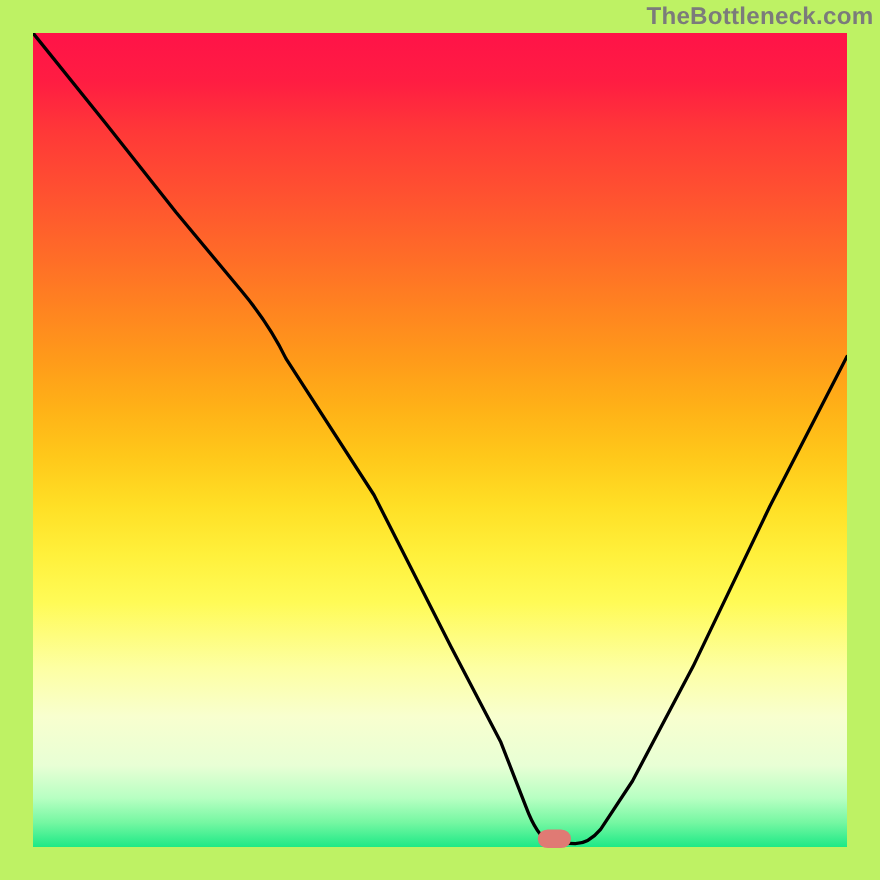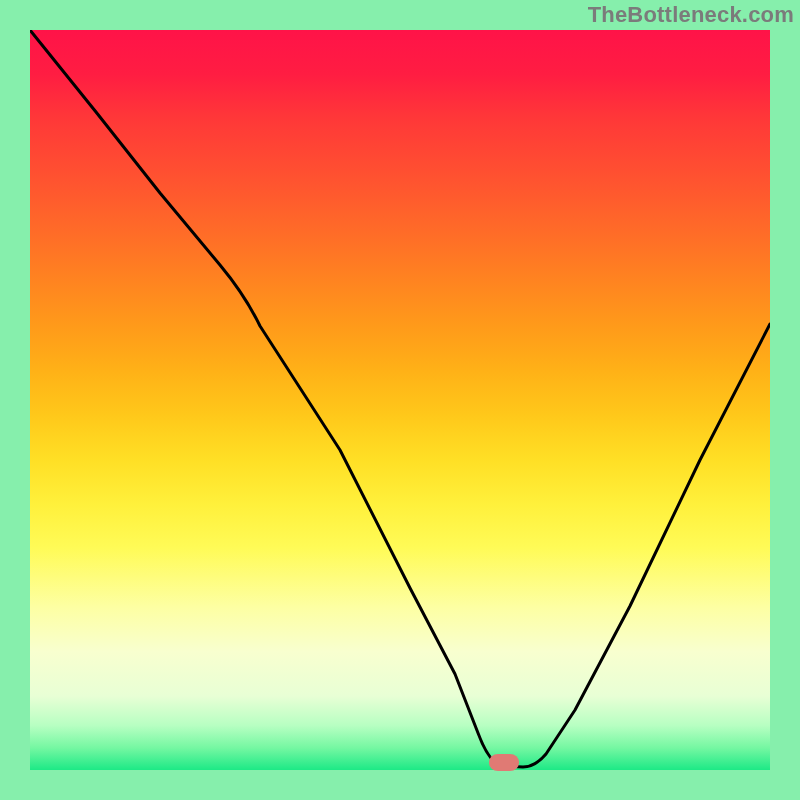--- a/index.html
+++ b/index.html
@@ -9,21 +9,21 @@
     height: 800px;
     background: #000;
     overflow: hidden;
   }
   .frame {
     position: absolute;
     top: 0;
     left: 0;
     width: 800px;
     height: 800px;
-    background: #86efac;
+    background: #bef264;
   }
   .attribution {
     position: absolute;
     top: 2px;
     right: 6px;
     font-family: Arial, Helvetica, sans-serif;
     font-size: 22px;
     font-weight: 600;
     color: #7b7b7b;
     letter-spacing: 0.2px;

